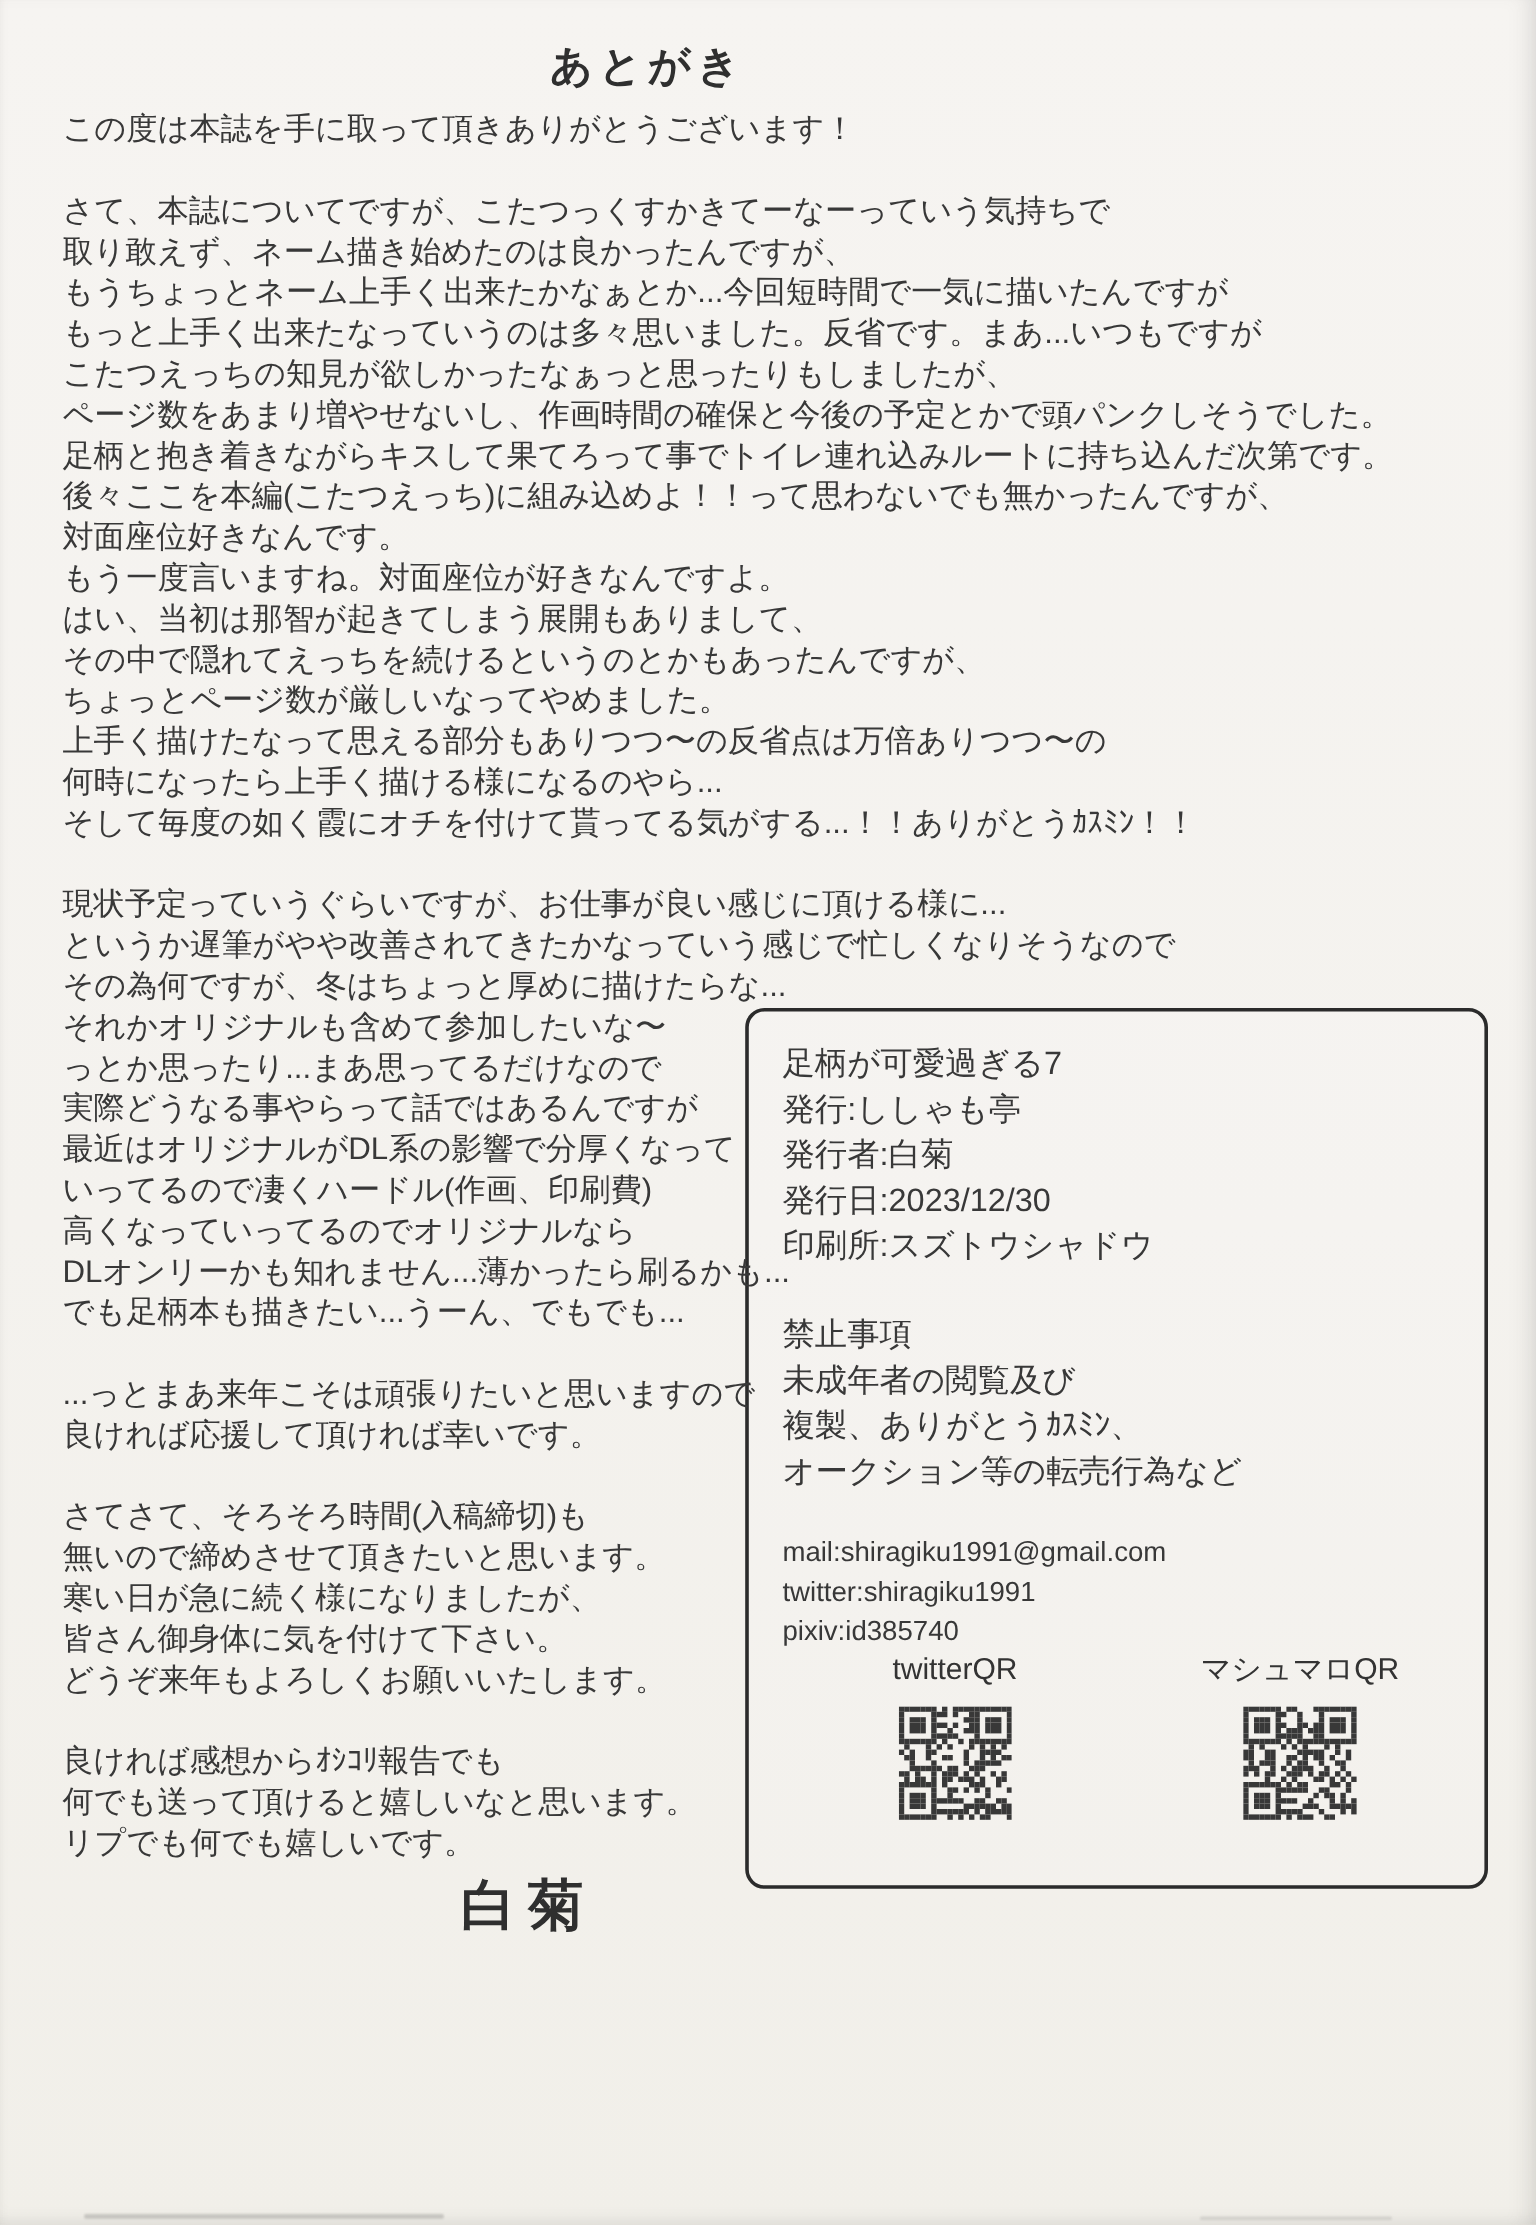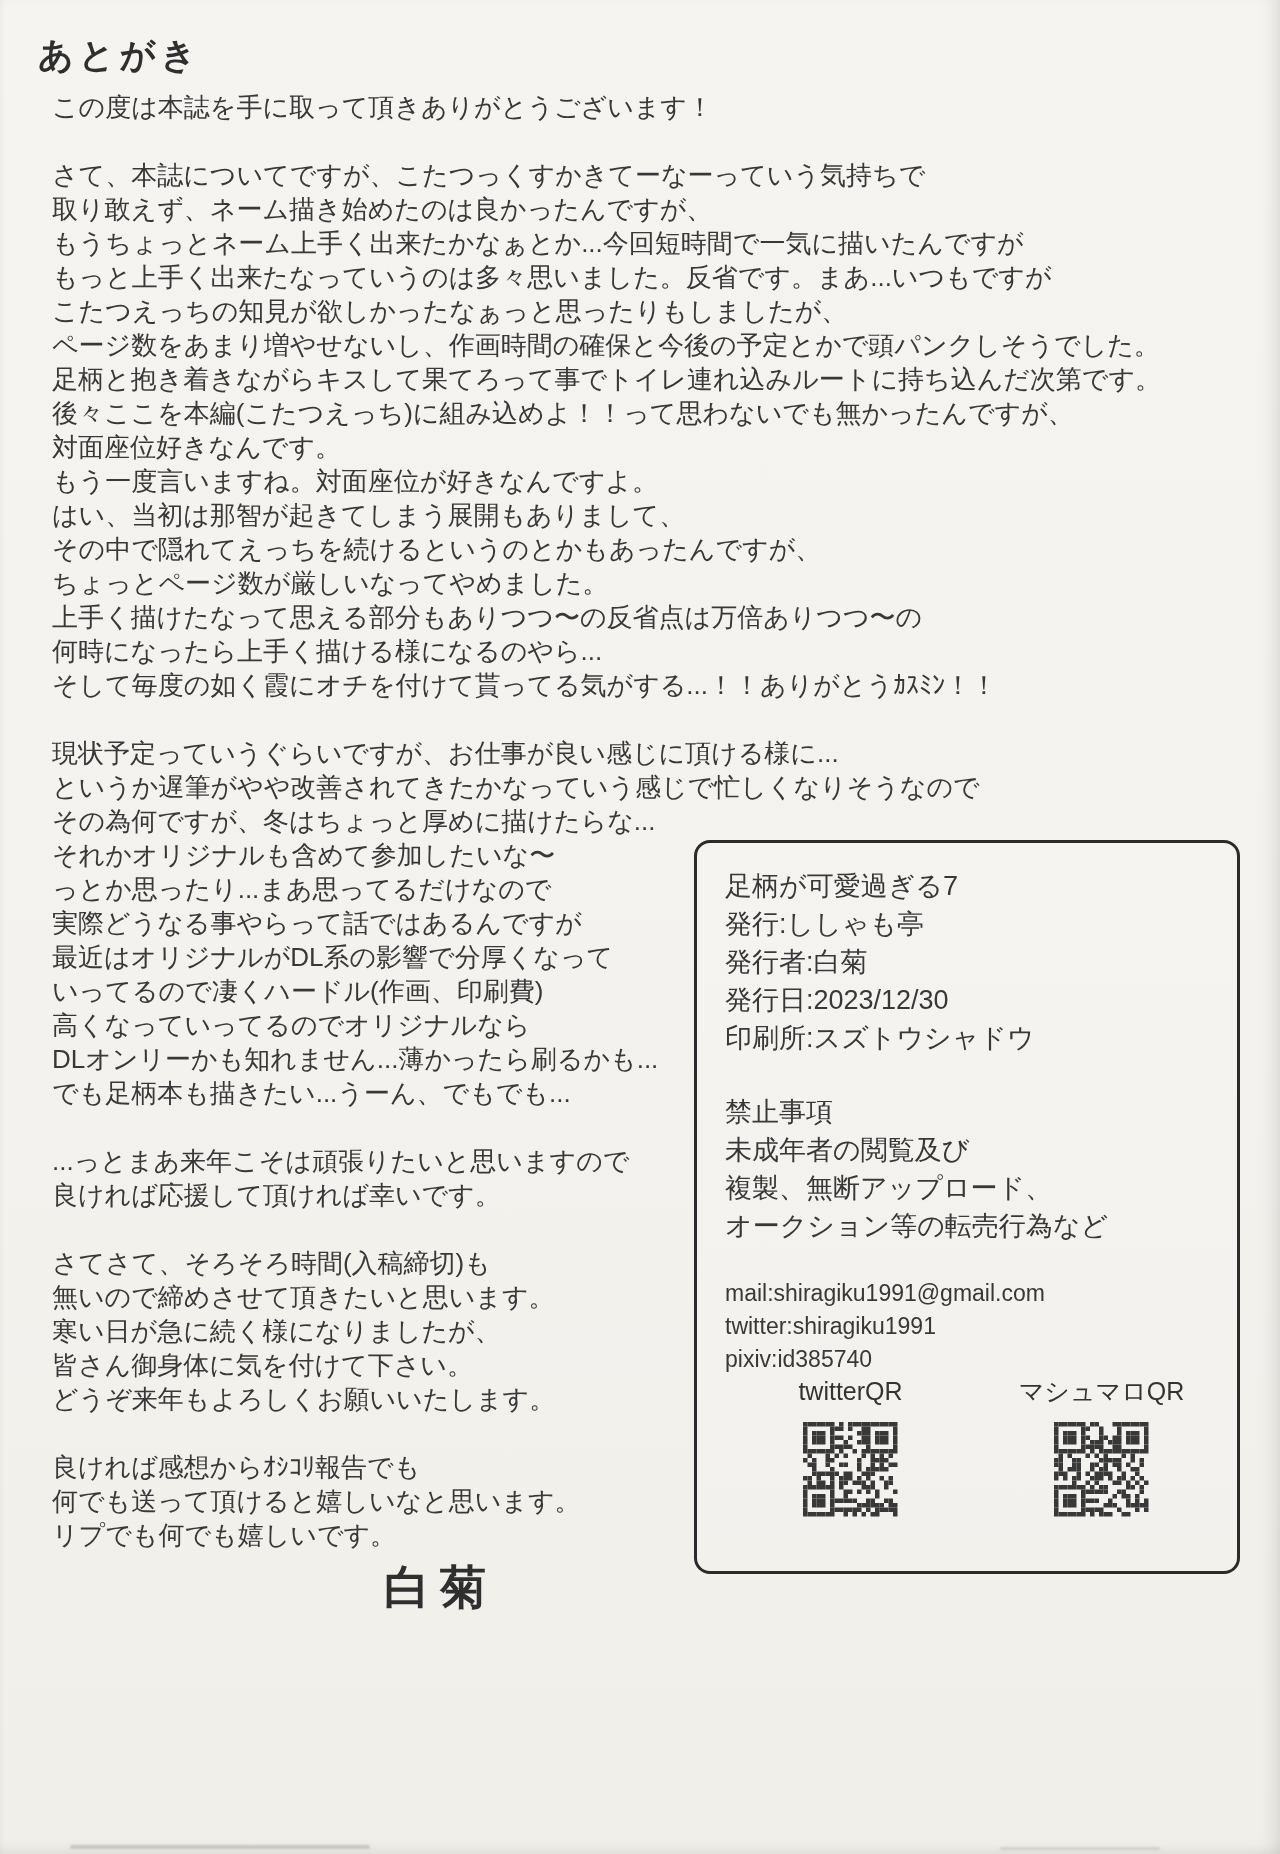--- a/index.html
+++ b/index.html
@@ -11,32 +11,32 @@
   .page{
     position:relative;width:1280px;height:1854px;overflow:hidden;
     background:linear-gradient(180deg,#f6f4f1 0%,#f4f2ee 55%,#f1efe9 100%);
     box-shadow:inset -16px 0 20px -14px rgba(90,90,90,.22),
                inset 0 -12px 16px -12px rgba(90,90,90,.16),
                inset 6px 0 10px -8px rgba(120,120,120,.12);
     color:#383838;
   }
   .title{
     position:absolute;top:32px;left:38px;width:1004px;
-    font-size:35px;font-weight:bold;letter-spacing:5px;
+    text-align:center;font-size:35px;font-weight:bold;letter-spacing:5px;
     color:#2f2f2f;
   }
   .content{
     position:absolute;top:90px;left:52px;width:1192px;
   }
   .line{
     min-height:34px;line-height:34px;font-size:26px;
     white-space:pre;letter-spacing:0px;
   }
   .colophon{
-    float:right;width:546px;height:734px;box-sizing:border-box;
+    float:right;width:619px;height:734px;box-sizing:border-box;
     border:3px solid #2b2b2b;border-radius:16px;
     padding:24px 10px 0 28px;margin:2px 4px 0 26px;
     background:rgba(255,255,255,0.12);
   }
   .col-line{min-height:38px;line-height:38px;font-size:27px;white-space:pre;}
   .col-prohibited{margin-top:36px;}
   .col-contact{margin-top:32px;}
   .contact-line{min-height:33px;line-height:33px;font-size:23px;white-space:pre;}
   .qr-row{display:flex;}
   .qr-col{width:50%;text-align:center;}
@@ -95,21 +95,21 @@
           <div class="col-line">足柄が可愛過ぎる7</div>
           <div class="col-line">発行:ししゃも亭</div>
           <div class="col-line">発行者:白菊</div>
           <div class="col-line">発行日:2023/12/30</div>
           <div class="col-line">印刷所:スズトウシャドウ</div>
         </div>
 
       <div class="col-prohibited">
           <div class="col-line">禁止事項</div>
           <div class="col-line">未成年者の閲覧及び</div>
-          <div class="col-line">複製、無断アップロード、</div>
+          <div class="col-line">複製、ありがとうｶｽﾐﾝ、</div>
           <div class="col-line">オークション等の転売行為など</div>
         </div>
 
       <div class="col-contact">
           <div class="contact-line">mail:shiragiku1991@gmail.com</div>
           <div class="contact-line">twitter:shiragiku1991</div>
           <div class="contact-line">pixiv:id385740</div>
         </div>
 
       <div class="qr-row">

